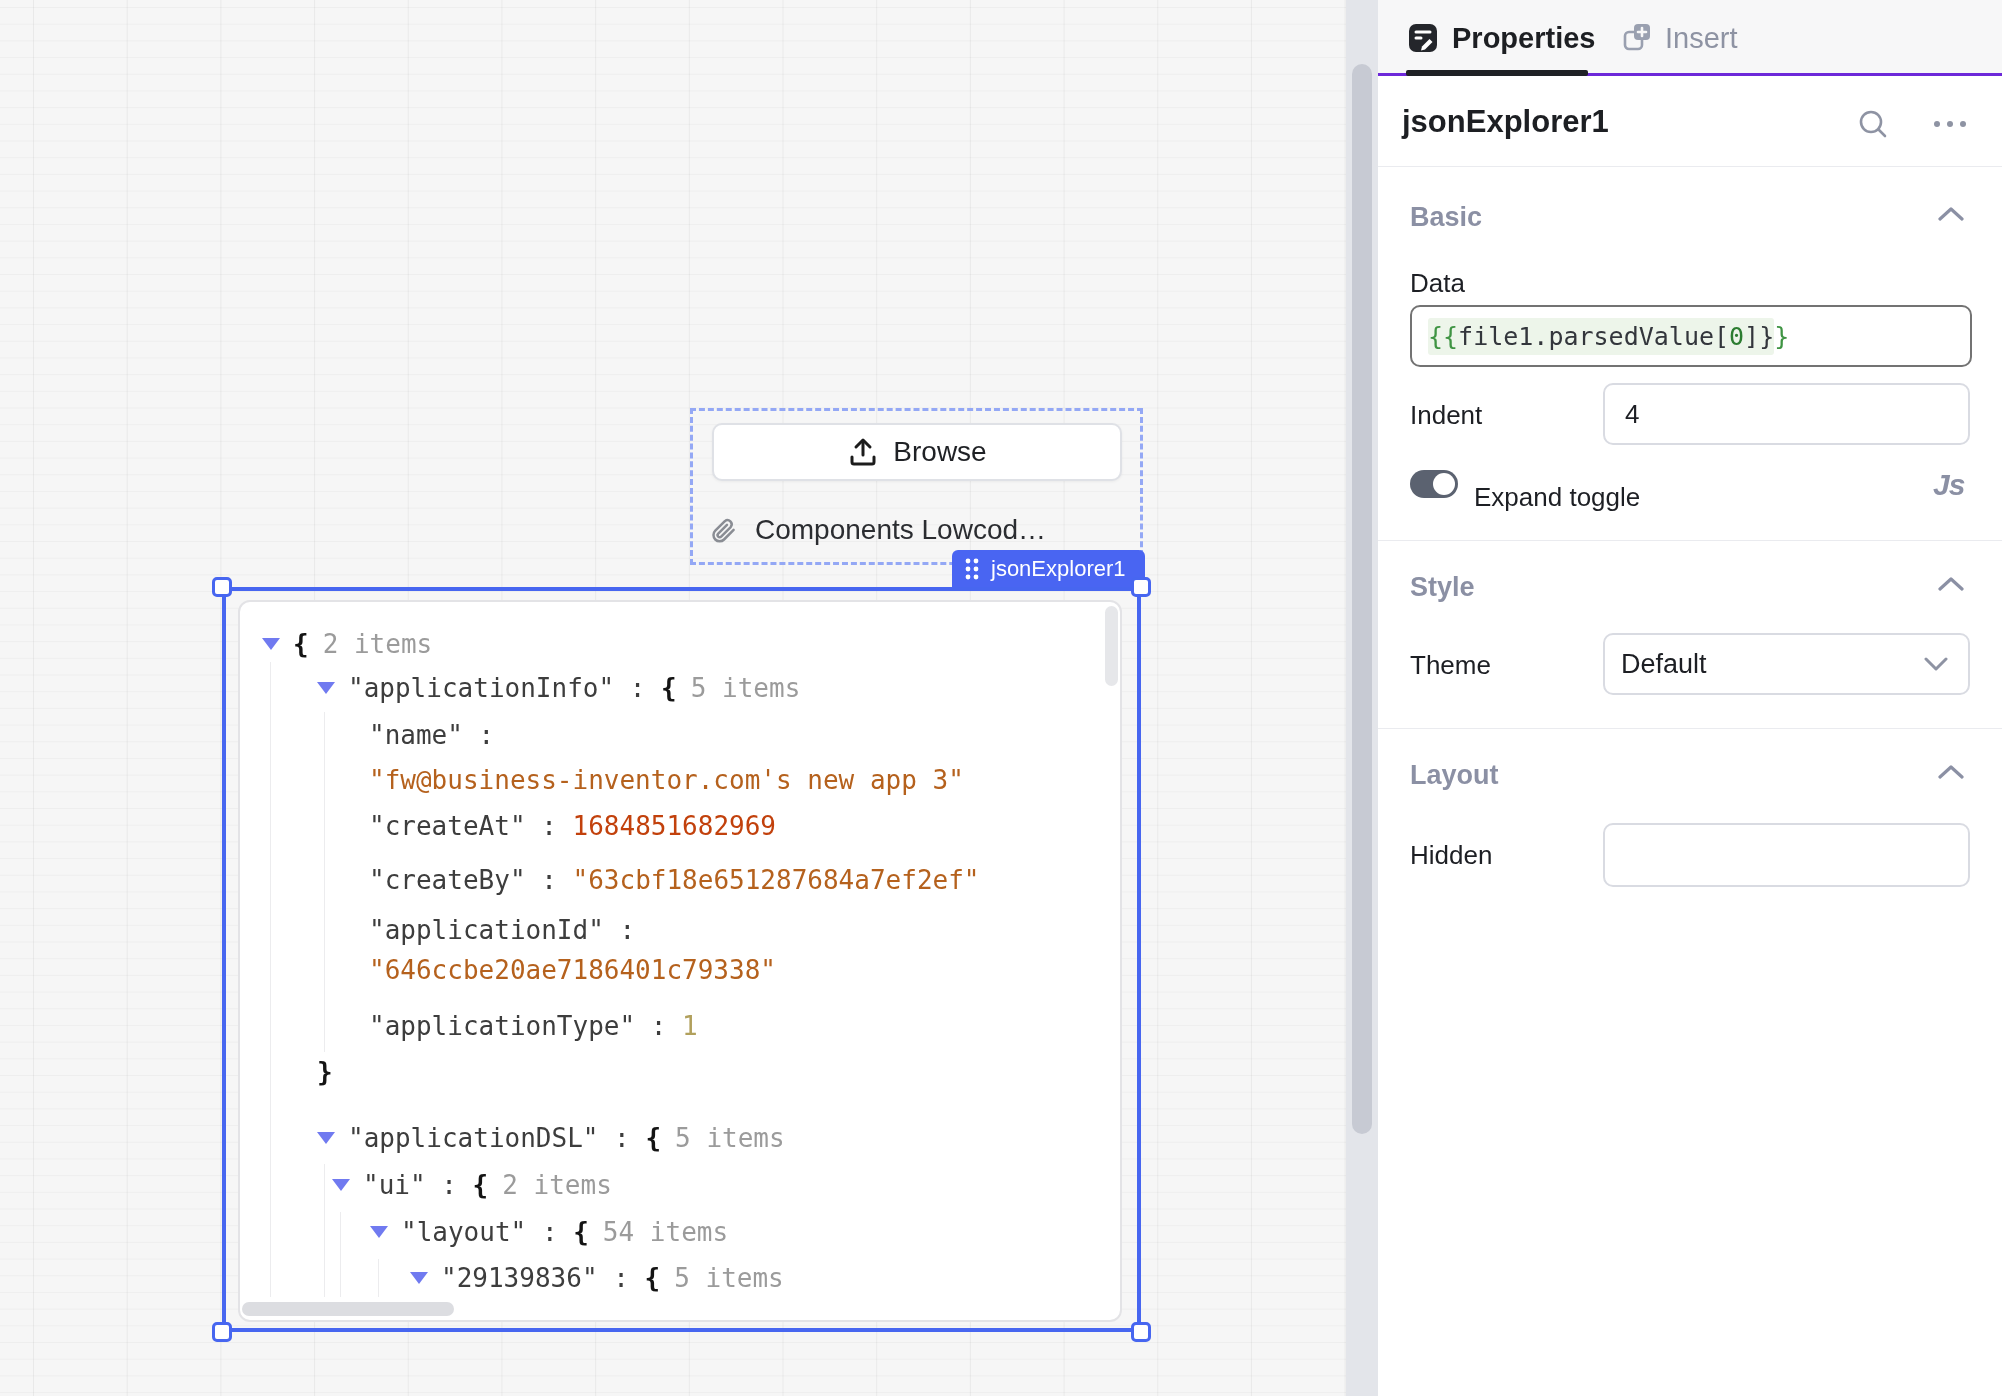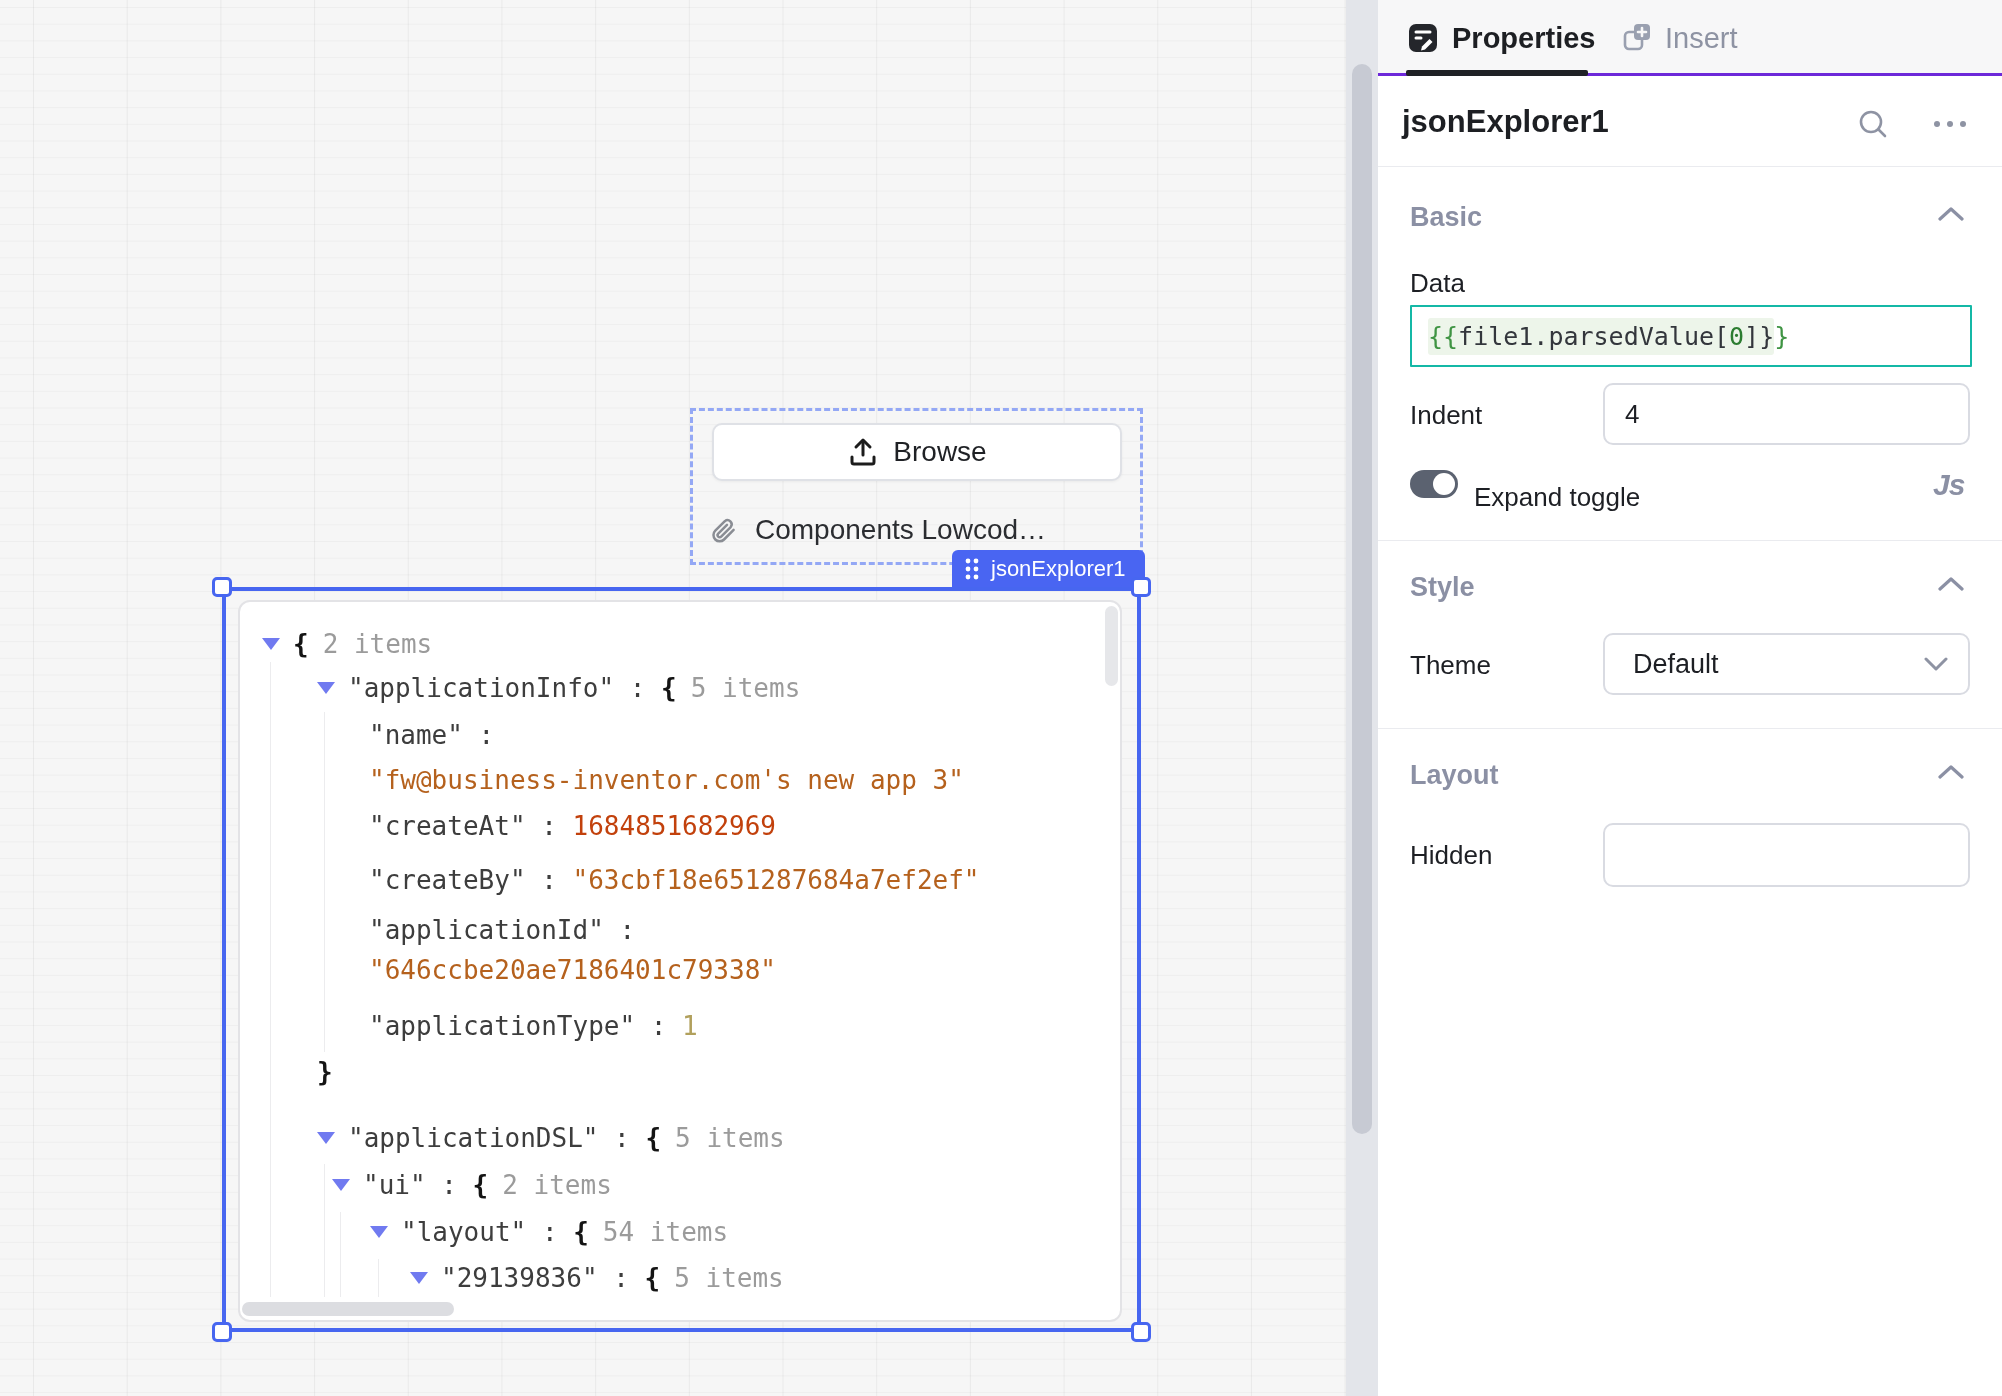--- a/index.html
+++ b/index.html
@@ -58,33 +58,33 @@
   .tab.active .tab-label{color:#1d1f23;font-weight:600;}
   .tab.inactive .tab-label{color:#8e93a3;font-weight:500;}
   .tab-underline{position:absolute;left:28px;top:70px;width:182px;height:6px;background:#1f2126;border-radius:2px;}
   .panel-title{position:absolute;left:24px;top:104px;font-size:31px;font-weight:600;color:#1d1f23;}
   .divider{position:absolute;left:0;width:624px;height:1px;background:#eaebef;}
   .section-h{position:absolute;left:32px;font-size:27px;font-weight:700;color:#8b90a4;}
   .chev{position:absolute;left:560px;cursor:pointer;}
   .field-label{position:absolute;left:32px;font-size:26px;color:#1d1f24;}
   .tinput{position:absolute;border:2px solid #d9dbe2;border-radius:10px;background:#fff;box-sizing:border-box;
     font-size:26px;color:#1d1f24;font-family:"Liberation Sans","DejaVu Sans",sans-serif;padding:0 20px;outline:none;}
-  .code-box{position:absolute;left:32px;top:305px;width:562px;height:62px;border:2px solid #14b8a6;border-radius:1px;
+  .code-box{position:absolute;left:32px;top:305px;width:562px;height:62px;border:2px solid #737373;border-radius:10px;
     box-sizing:border-box;display:flex;align-items:center;padding:14px 16px;
     font-family:"DejaVu Sans Mono","Liberation Mono",monospace;font-size:25px;cursor:text;}
   .hl{background:#edf5ea;border-radius:3px;padding:4px 0;}
   .tok-g{color:#3f9443;}
   .tok-d{color:#33363c;}
   .tok-n{color:#2c7d31;}
   .toggle{position:absolute;left:32px;top:470px;width:48px;height:28px;border-radius:14px;background:#5b6270;cursor:pointer;}
   .toggle .knob{position:absolute;right:3px;top:3px;width:22px;height:22px;border-radius:50%;background:#fff;}
   .js-badge{position:absolute;left:555px;top:468px;width:40px;font-size:30px;font-weight:800;font-style:italic;
     color:#8b90a4;letter-spacing:-1px;cursor:pointer;}
   .select{position:absolute;left:225px;top:633px;width:367px;height:62px;border:2px solid #d9dbe2;border-radius:10px;
-    box-sizing:border-box;display:flex;align-items:center;justify-content:space-between;padding:0 20px 0 28px;
+    box-sizing:border-box;display:flex;align-items:center;justify-content:space-between;padding:0 20px 0 16px;
     font-size:27px;color:#1d1f24;cursor:pointer;background:#fff;}
   .icon-btn{position:absolute;cursor:pointer;}
 </style>
 </head>
 <body>
 
 <div id="app">
 
   <div id="canvas" class="abs">
 

